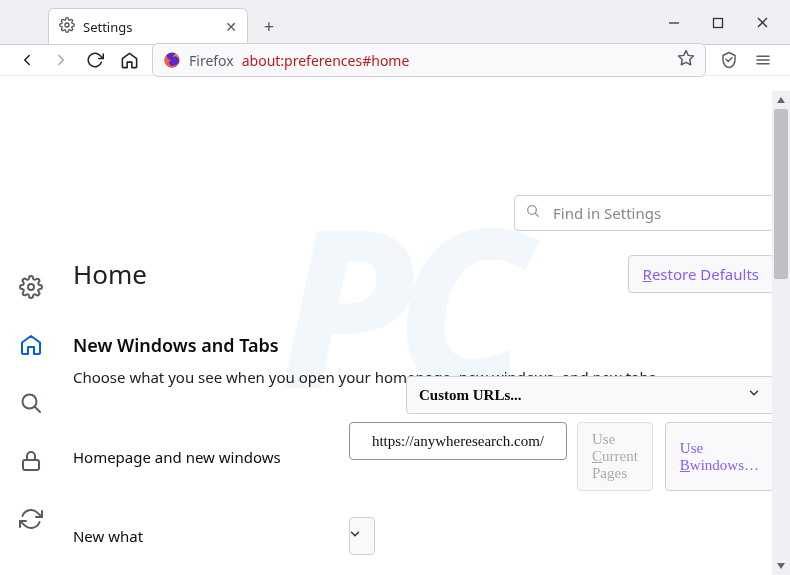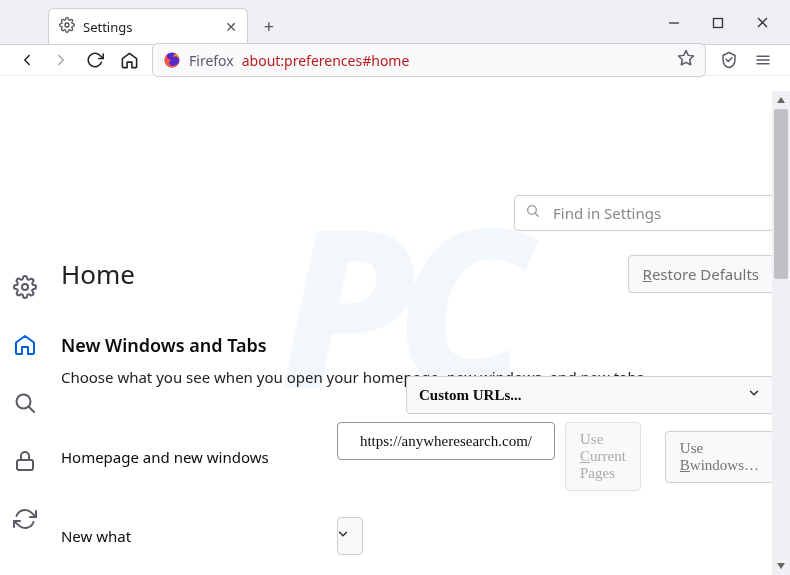--- a/index.html
+++ b/index.html
@@ -96,41 +96,41 @@
   .find-box {
     width: 260px; height: 36px;
     border: 1px solid #cfcfd3; border-radius: 4px;
     display:flex; align-items:center; padding: 0 10px; gap:12px;
     color:#888; font-size: 15px;
   }
   .head-row { display:flex; align-items:center; justify-content:space-between; margin-top: 24px; }
   .page-title { font-size: 26px; font-weight: 400; color: #222; }
   .btn {
     border: 1px solid #cfcfd3; background: #f9f9fb;
-    padding: 8px 14px; border-radius: 4px; font-size: 15px; color:#737373;
+    padding: 8px 14px; border-radius: 4px; font-size: 15px; color:#8b5cf6;
     display:flex; align-items:center; justify-content:center;
   }
   .btn.disabled { color:#aaa; border-color:#e0e0e3; }
   h2.section { font-size: 18px; font-weight:600; margin-top: 40px; }
   .desc { font-size: 15px; color: #222; margin-top: 10px; line-height: 1.4; }
   .form-row { display:flex; align-items:center; margin-top: 30px; gap: 16px;}
   .form-label { width: 260px; font-size: 15px; }
   .form-controls { flex:1; display:flex; flex-direction:row; gap: 10px; font-family: Liberation Serif, serif; }
   .select {
     border:1px solid #cfcfd3; border-radius:4px; background:#f9f9fb;
     height:38px; display:flex; align-items:center; padding:0 12px;
     font-size:15px; font-weight:600; position:relative;
   }
   .select .chev { position:absolute; right:12px; color:#333; }
   .textin {
     border:1px solid #8f8f9d; border-radius:4px; height:38px;
     padding:0 22px; font-size:15px; display:flex; align-items:center;
     background:#fff;
   }
-  .btn-row { display:flex; gap:24px;align-items:center; }
+  .btn-row { display:flex; gap:12px; }
   .btn-row .btn { flex:1; justify-content:center; font-weight:500; }
   .underline-char { text-decoration: underline; }
   
   .vscroll {
     position:absolute; right:0; top:91px; width:18px; bottom:0;
     background:#f0f0f4;
   }
   .vscroll .up, .vscroll .down {
     height:18px; display:flex; align-items:center; justify-content:center;
     color:#555; font-size:10px;

